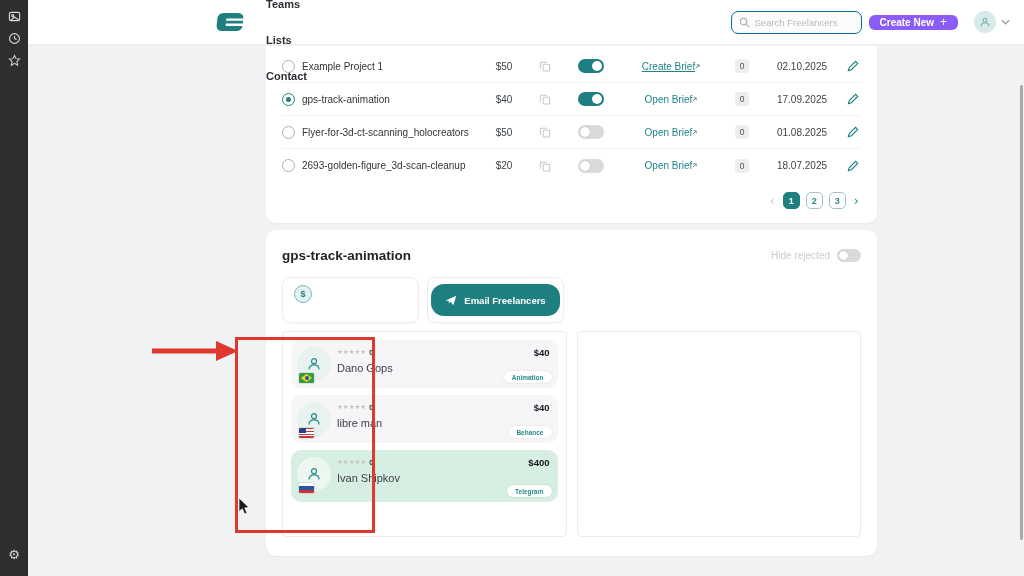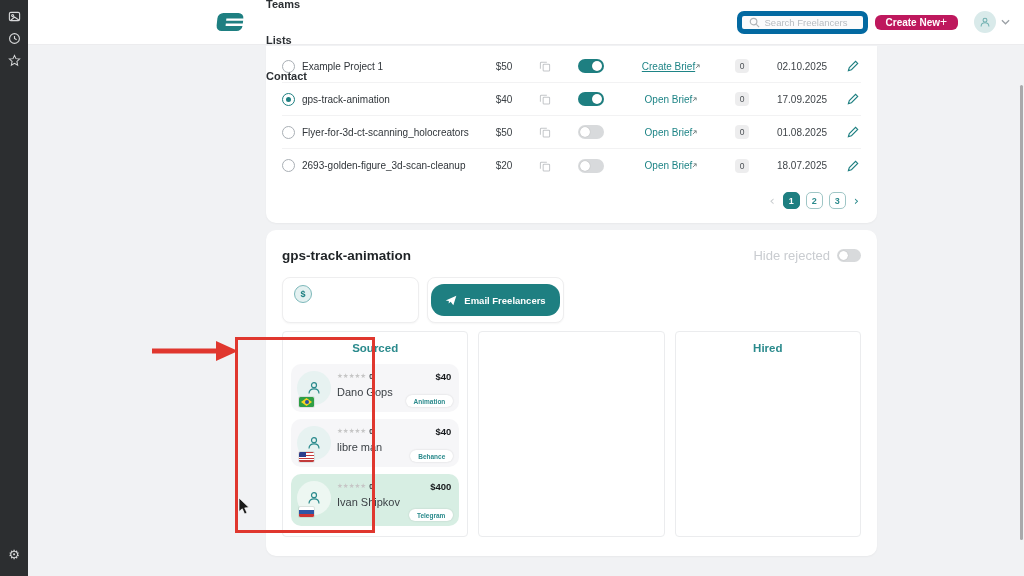--- a/index.html
+++ b/index.html
@@ -12,27 +12,27 @@
   .side-ic { width:16px; height:16px; margin-bottom:6px; display:flex; align-items:center; justify-content:center;
              color:#d6d7d8; font-size:13px; cursor:pointer; }
   .side-spacer { flex:1; }
 
   
   header { position:absolute; left:28px; top:0; right:0; height:45px; background:#fff;
            border-bottom:1px solid #ececee; display:flex; align-items:center; z-index:4; }
   .logo { margin-left:188px; width:30px; height:20px; transform:skewX(-6deg); }
   .navlinks { display:flex; gap:24px; margin-left:20px;flex-direction:column; }
   .nav-link { font-size:11px; font-weight:700; color:#2b2f33; text-decoration:none; cursor:pointer; }
-  .search { margin-left:auto; width:131px; height:23px; border:5px solid #0369a1; background:#fbfbfc;
+  .search { margin-left:auto; width:131px; height:23px; border:1px solid #0369a1; background:#fbfbfc;
             border-radius:7px; display:flex; align-items:center; padding:0 7px; gap:5px; }
   .search input { border:none; outline:none; background:transparent; width:100%; font-size:9.5px; color:#333;
                   font-family:inherit; }
   .search input::placeholder { color:#b7bbc0; }
-  .create-btn { margin-left:7px; height:15px; padding:0 11px; background:#be185d; color:#fff; border:none;
-                border-radius:6px; font-size:10px; font-weight:700; display:flex; align-items:center; gap:0;
+  .create-btn { margin-left:7px; height:15px; padding:0 11px; background:#8b5cf6; color:#fff; border:none;
+                border-radius:6px; font-size:10px; font-weight:700; display:flex; align-items:center; gap:6px;
                 cursor:pointer; font-family:inherit; }
   .create-btn .plus { font-size:12px; font-weight:400; }
   .avatar { margin-left:16px; width:22px; height:22px; border-radius:50%; background:#d9eaea;
             display:flex; align-items:center; justify-content:center; cursor:pointer; }
   .chev { margin:0 14px 0 5px; cursor:pointer; display:flex; }
 
   
   .scroll-thumb { position:absolute; right:1px; top:85px; width:3px; height:455px; background:#a9a9ab; border-radius:2px; }
 
   
@@ -71,21 +71,21 @@
   .pg-prev, .pg-next { font-size:13px; line-height:1; cursor:pointer; padding:0 2px; font-family:"DejaVu Sans",sans-serif; }
   .pg-prev { color:#c7cbce; } .pg-next { color:#2a8a8c; }
   .pg { width:17px; height:17px; border-radius:5px; border:1px solid #9fc6c6; color:#2a8a8c; font-size:9px;
         font-weight:700; display:inline-flex; align-items:center; justify-content:center; cursor:pointer; background:#fff; }
   .pg.active { background:#1e7f81; border-color:#1e7f81; color:#fff; }
 
   
   .detail-head { display:flex; align-items:center; justify-content:space-between; }
   .detail-title { font-size:13.5px; font-weight:700; color:#1f2326; }
   .hide-rejected { display:flex; align-items:center; gap:7px; }
-  .hide-rejected span.lbl { font-size:13px; color:#c9ccd0; }
+  .hide-rejected span.lbl { font-size:10px; color:#c9ccd0; }
 
   .info-row { display:flex; gap:8px; margin-top:14px; }
   .info-card { width:137px; height:46px; border:1px solid #eeeeef; border-radius:8px; background:#fff;
                box-shadow:0 1px 2px rgba(0,0,0,.04); display:flex; align-items:center; padding:0 11px; gap:9px; }
   .info-card.center { justify-content:center; padding:0; }
   .dollar-circle { width:18px; height:18px; border-radius:50%; background:#e4f1f1; border:1px solid #7db8ba;
                    color:#1e7f81; font-size:9px; font-weight:700; display:flex; align-items:center;
                    justify-content:center; align-self:flex-start; margin-top:7px; }
   .avg-label { font-size:10px; font-weight:700; color:#2b3034; }
   .avg-value { font-size:13px; font-weight:700; color:#1f9193; margin-top:2px; }
@@ -367,24 +367,20 @@
             <path d="M1 8 L17 1 L12.5 15 L8.5 10 L5.5 12.5 L5.8 8.8 Z"></path>
           </svg>
         </span>
         <span>Email Freelancers</span>
       </button>
     </div>
   </div>
 
   <div class="kanban" id="columns">
       <div class="kanban-col">
-    <div class="col-head">
-      <span class="col-title">Sourced</span>
-
-    </div>
     <div class="col-cards">
           <div class="fc-card">
     <span class="fc-avatar">
       <svg width="16" height="16" viewBox="0 0 16 16" fill="none" stroke="#2a8a8c" stroke-width="1.2">
         <circle cx="8" cy="5.2" r="2.5"></circle>
                 <path d="M3 13.5 C3 10.5 5.2 8.8 8 8.8 C10.8 8.8 13 10.5 13 13.5"></path>
       </svg>
     </span>
     <span class="flag flag-brazil"></span>
     <span class="fc-stars-row">
@@ -423,27 +419,20 @@
       <span class="stars">★★★★★</span>
       <span class="rating-count">0</span>
     </span>
     <span class="fc-price">$400</span>
     <span class="fc-name">Ivan Shipkov</span>
     <span class="fc-tag">Telegram</span>
   </div>
         </div>
   </div>
       <div class="kanban-col">
-    <div class="col-cards"></div>
-  </div>
-      <div class="kanban-col">
-    <div class="col-head">
-      <span class="col-title">Hired</span>
-
-    </div>
     <div class="col-cards"></div>
   </div>
     </div>
 </section>
 
 <div class="annotation-box"></div>
 <svg class="annotation-arrow" width="88" height="22" viewBox="0 0 88 22">
   <line x1="2" y1="11" x2="68" y2="11" stroke="#e0372e" stroke-width="5"></line>
   <polygon points="66,1 88,11 66,21" fill="#e0372e"></polygon>
 </svg>

